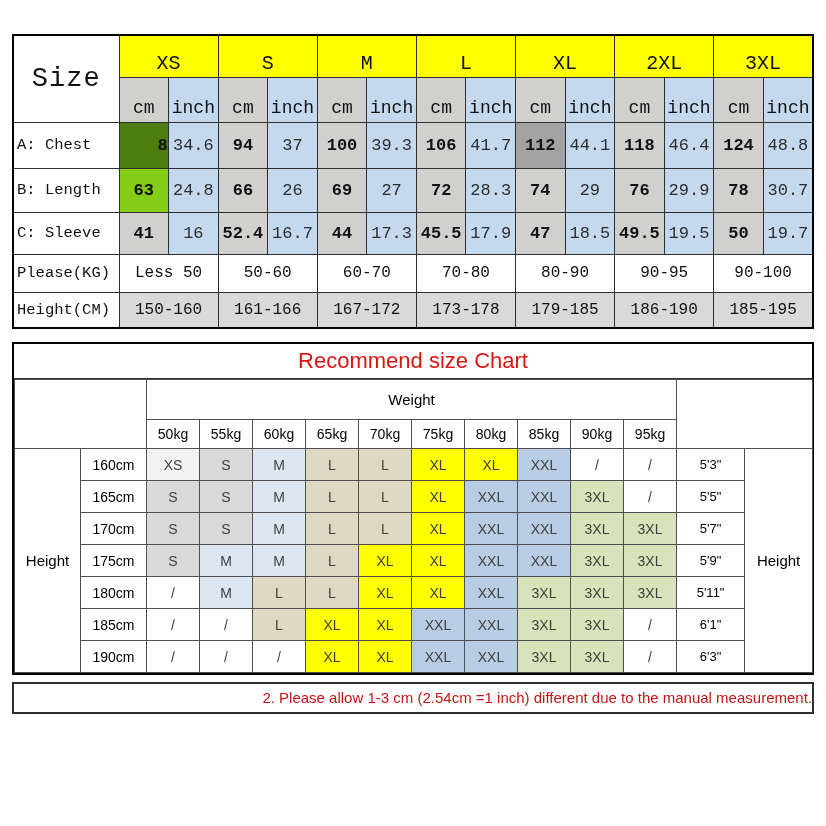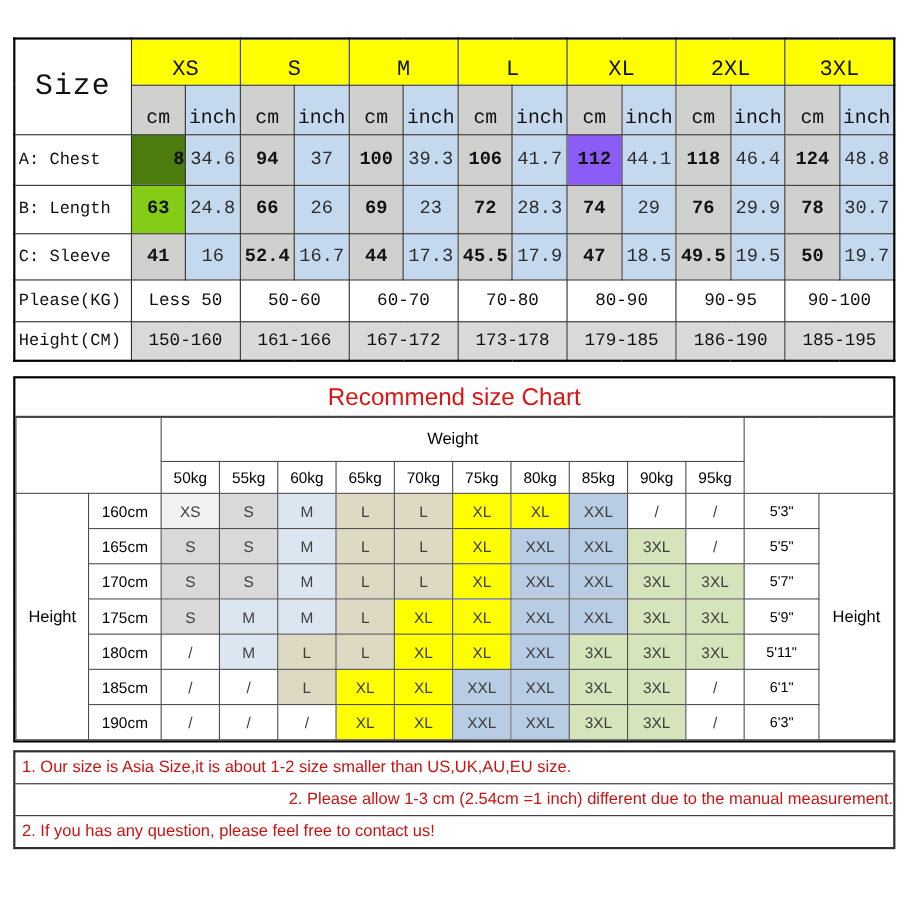--- a/index.html
+++ b/index.html
@@ -92,35 +92,35 @@
         <tr class="r-m0">
           <td class="rlabel">A: Chest</td>
           <td class="v v-cm" style="background: #4d7c0f; padding-left: 38px;">88</td>
           <td class="v v-in" style="background: rgb(197, 217, 238);">34.6</td>
           <td class="v v-cm" style="background: rgb(208, 208, 206);">94</td>
           <td class="v v-in" style="background: rgb(197, 217, 238);">37</td>
           <td class="v v-cm" style="background: rgb(208, 208, 206);">100</td>
           <td class="v v-in" style="background: rgb(197, 217, 238);">39.3</td>
           <td class="v v-cm" style="background: rgb(208, 208, 206);">106</td>
           <td class="v v-in" style="background: rgb(197, 217, 238);">41.7</td>
-          <td class="v v-cm" style="background: #8b5cf6;">112</td>
+          <td class="v v-cm" style="background: #a3a3a3;">112</td>
           <td class="v v-in" style="background: rgb(197, 217, 238);">44.1</td>
           <td class="v v-cm" style="background: rgb(208, 208, 206);">118</td>
           <td class="v v-in" style="background: rgb(197, 217, 238);">46.4</td>
           <td class="v v-cm" style="background: rgb(208, 208, 206);">124</td>
           <td class="v v-in" style="background: rgb(197, 217, 238);">48.8</td>
         </tr>
         <tr class="r-m1">
           <td class="rlabel">B: Length</td>
           <td class="v v-cm" style="background: #84cc16; margin-left: 10px;">63</td>
           <td class="v v-in" style="background: rgb(197, 217, 238);">24.8</td>
           <td class="v v-cm" style="background: rgb(208, 208, 206);">66</td>
           <td class="v v-in" style="background: rgb(197, 217, 238);">26</td>
           <td class="v v-cm" style="background: rgb(208, 208, 206);">69</td>
-          <td class="v v-in" style="background: rgb(197, 217, 238);">23</td>
+          <td class="v v-in" style="background: rgb(197, 217, 238);">27</td>
           <td class="v v-cm" style="background: rgb(208, 208, 206);">72</td>
           <td class="v v-in" style="background: rgb(197, 217, 238);">28.3</td>
           <td class="v v-cm" style="background: rgb(208, 208, 206);">74</td>
           <td class="v v-in" style="background: rgb(197, 217, 238);">29</td>
           <td class="v v-cm" style="background: rgb(208, 208, 206);">76</td>
           <td class="v v-in" style="background: rgb(197, 217, 238);">29.9</td>
           <td class="v v-cm" style="background: rgb(208, 208, 206);">78</td>
           <td class="v v-in" style="background: rgb(197, 217, 238);">30.7</td>
         </tr>
         <tr class="r-m2">
@@ -298,17 +298,15 @@
             <td class="scell" style="background: rgb(214, 228, 188); color: rgb(63, 63, 63);">3XL</td>
             <td class="scell" style="background: rgb(214, 228, 188); color: rgb(63, 63, 63);">3XL</td>
             <td class="scell" style="background: rgb(255, 255, 255); color: rgb(63, 63, 63);">/</td>
             <td class="hft">6'3"</td>
           </tr>
         </tbody>
       </table>
   </div>
 
   <div id="notes">
-      <div class="note" style="color: rgb(200, 20, 20);">1. Our size is Asia Size,it is about 1-2 size smaller than US,UK,AU,EU size.</div>
       <div class="note" style="color: rgb(200, 20, 20); text-align: right;">2. Please allow 1-3 cm (2.54cm =1 inch) different due to the manual measurement.</div>
-      <div class="note" style="color: rgb(200, 20, 20);">2. If you has any question, please feel free to contact us!</div>
     </div>
 </div>
 
 </body></html>

